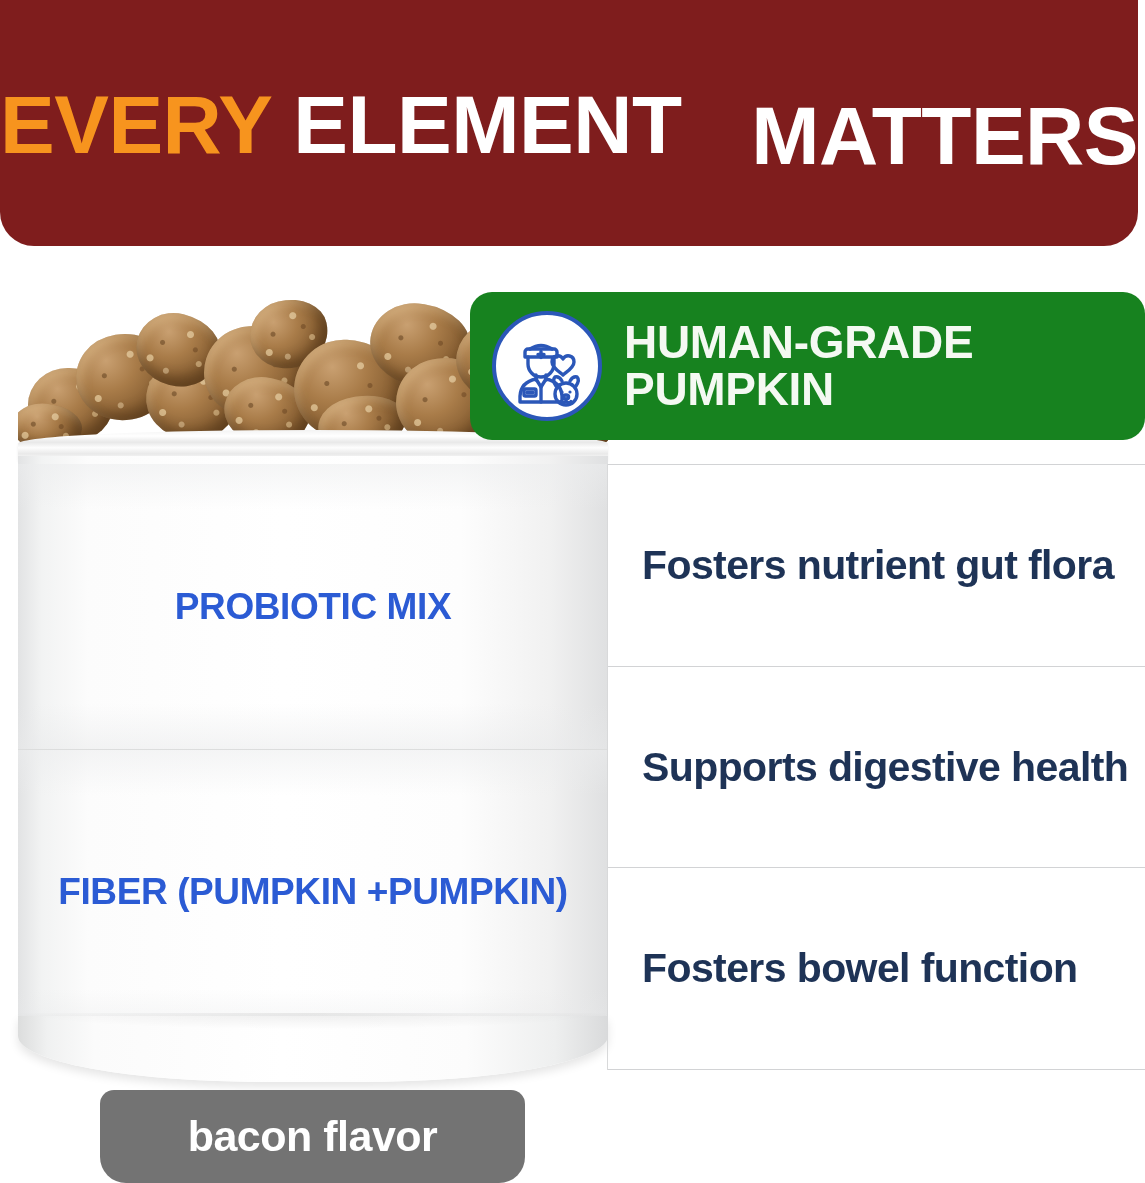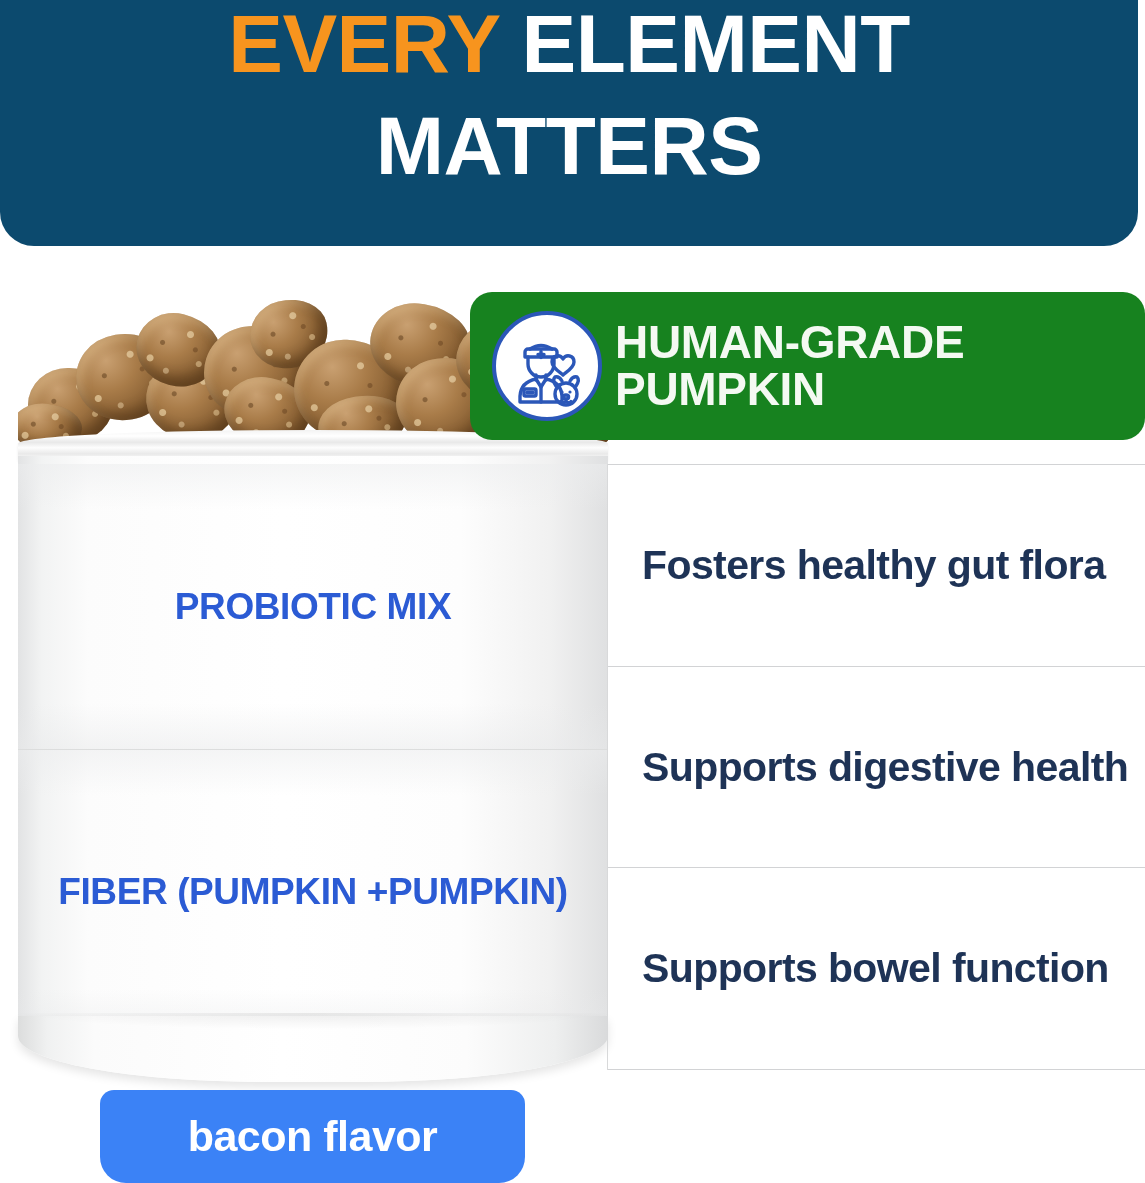--- a/index.html
+++ b/index.html
@@ -7,24 +7,24 @@
   body {
     background:#ffffff;
     font-family:"Liberation Sans", sans-serif;
     overflow:hidden;
     position:relative;
   }
 
   
   .banner{
     position:absolute; left:0; top:0; width:1138px; height:246px;
-    background:#0c4a6e;
+    background:#7f1d1d;
     border-radius:0 0 34px 34px;
-    display:flex; flex-direction:column;
-    align-items:center; justify-content:flex-start;
+    display:flex; flex-direction:row;
+    align-items:center; justify-content:space-between;
     padding-top:4px;
   }
   .banner-line{
     font-size:82px; font-weight:bold; line-height:0.98;
     letter-spacing:-0.5px; color:#ffffff;
     text-align:center; white-space:nowrap;
     font-family:"Liberation Sans", sans-serif;
   }
   .banner-line .hl{ color:#f7941e; }
   .banner-line.l2{ margin-top:22px; }
@@ -40,21 +40,21 @@
   }
   .badge-icon{
     width:110px; height:110px; flex:0 0 110px;
     border-radius:50%;
     background:#ffffff;
     border:4px solid #2b57b8;
     display:flex; align-items:center; justify-content:center;
   }
   .badge-icon svg{ display:block; }
   .badge-text{
-    margin-left:13px;
+    margin-left:22px;
     color:#f4f9f2;
     font-size:46px; font-weight:bold; line-height:1.02;
     letter-spacing:-0.3px;
   }
   .badge-text .bl2{ display:block; }
 
   
   .kibble-wrap{
     position:absolute; left:18px; top:296px; width:590px; height:150px;
     overflow:hidden; z-index:2;
@@ -142,21 +142,21 @@
   .ben-row:first-child{ border-top:1px solid #d2d3d5; }
   .ben-row:last-child{ border-bottom:1px solid #d2d3d5; }
   .ben-text{
     font-size:41px; font-weight:bold; line-height:1.14;
     letter-spacing:-0.6px; color:#1e3356;
   }
 
   
   .flavor{
     position:absolute; left:100px; top:1090px; width:425px; height:93px;
-    background:#3b82f6;
+    background:#737373;
     border-radius:14px 14px 26px 26px;
     display:flex; align-items:center; justify-content:center;
     z-index:5;
   }
   .flavor-text{
     color:#ffffff; font-size:43px; font-weight:bold;
     letter-spacing:-0.5px;
   }
 </style>
 </head>
@@ -235,25 +235,25 @@
     </div>
     <div class="ing-row">
       <div class="ing-label">FIBER (PUMPKIN +PUMPKIN)</div>
     </div>
   </div>
   <div class="jar-base"></div>
 </div>
 
 <div class="benefits">
   <div class="ben-row">
-    <div class="ben-text">Fosters healthy gut flora</div>
+    <div class="ben-text">Fosters nutrient gut flora</div>
   </div>
   <div class="ben-row">
     <div class="ben-text">Supports digestive health</div>
   </div>
   <div class="ben-row">
-    <div class="ben-text">Supports bowel function</div>
+    <div class="ben-text">Fosters bowel function</div>
   </div>
 </div>
 
 <div class="flavor">
   <span class="flavor-text">bacon flavor</span>
 </div>
 
 </body></html>

